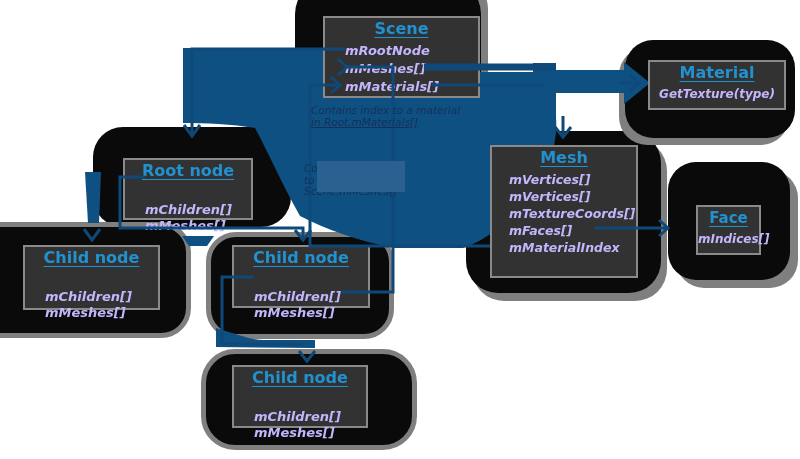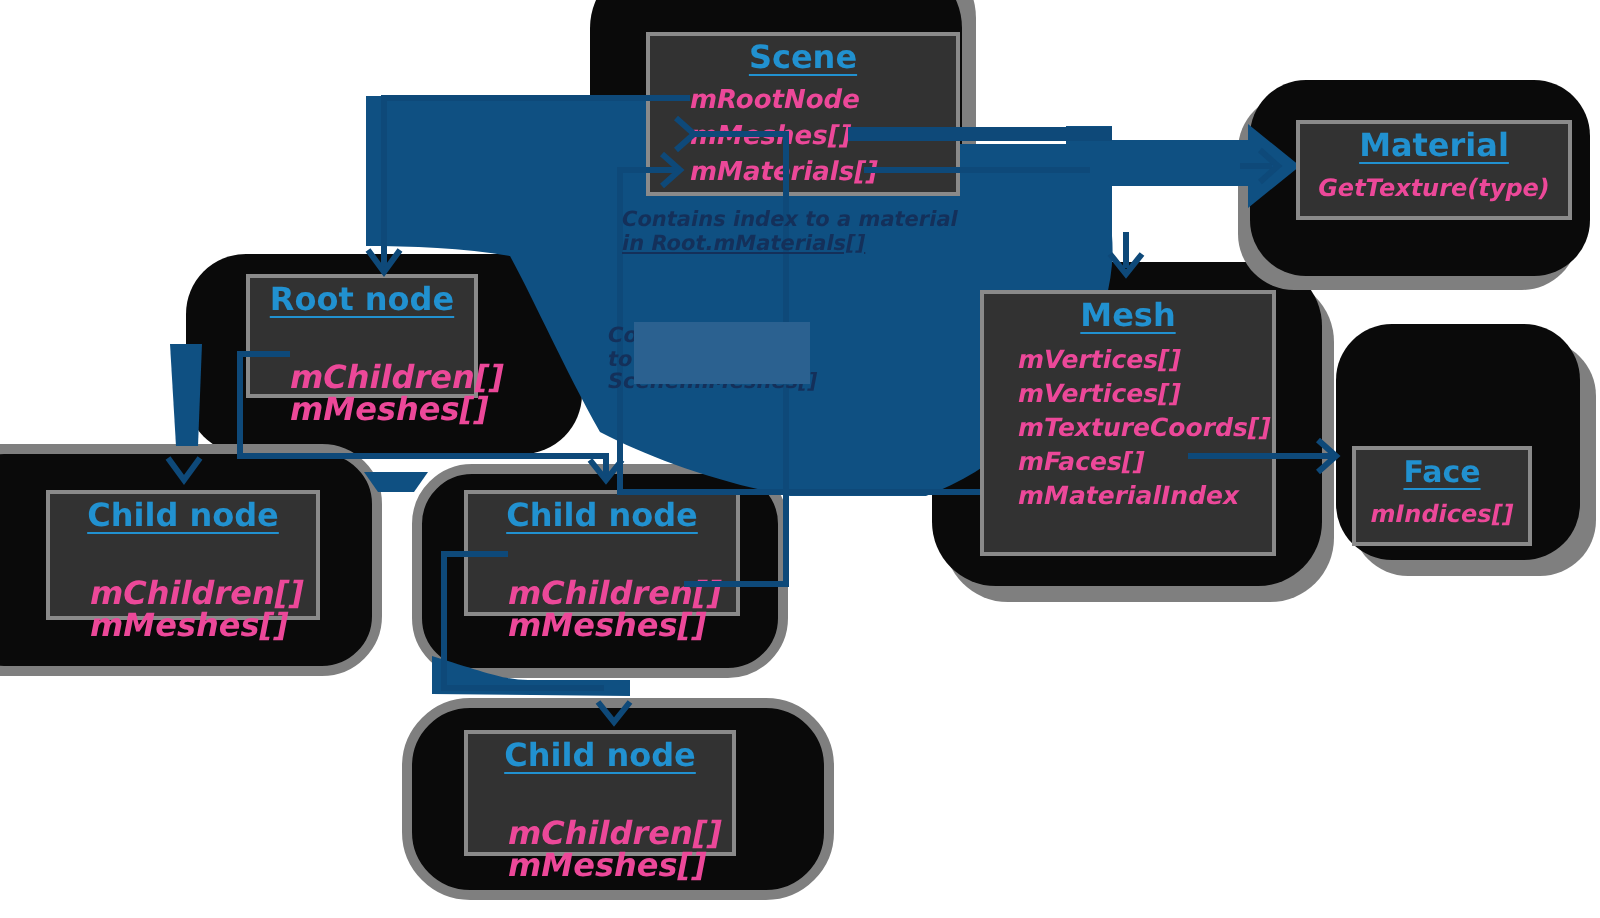--- a/index.html
+++ b/index.html
@@ -5,31 +5,31 @@
   html,body{margin:0;padding:0;background:#fff;}
   .stage{position:relative;width:800px;height:459px;overflow:hidden;background:#ffffff;
          font-family:"DejaVu Sans", sans-serif;}
   .blob{position:absolute;background:#0a0a0a;border-radius:32px;box-sizing:border-box;z-index:1;}
   .blob.bordered{border:5px solid #7f7f7f;}
   svg.layer{position:absolute;left:0;top:0;z-index:2;pointer-events:none;}
   svg.layer.lines{z-index:4;}
   .box{position:absolute;background:#323232;border:2px solid #8a8a8a;box-sizing:border-box;z-index:3;}
   .box-title{color:#2191d0;font-weight:bold;text-align:center;line-height:22px;
              text-decoration:underline;text-underline-offset:3px;}
-  .members{color:#ec4899;font-weight:bold;font-style:italic;margin-top:2px;}
+  .members{color:#c4b5fd;font-weight:bold;font-style:italic;margin-top:2px;}
   .members .member{white-space:nowrap;}
   .pad-left .member{padding-left:20px;text-align:left;}
   .mesh-pad .member{padding-left:17px;text-align:left;}
   .centered .member{text-align:center;}
   .t18{font-size:16px;} .t16{font-size:16px;} .t15{font-size:15px;}
   .m13{font-size:13px;line-height:18px;}
   .m125{font-size:12.5px;line-height:17px;}
-  .m125n{font-size:16px;line-height:15.5px;margin-top:20px;}
+  .m125n{font-size:13px;line-height:15.5px;margin-top:20px;}
   .m12{font-size:12px;line-height:16px;}
-  .note{position:absolute;z-index:5;color:#14305a;font-weight:bold;font-style:italic;
+  .note{position:absolute;z-index:5;color:#14305a;font-weight:normal;font-style:italic;
         font-size:10.5px;line-height:11.5px;white-space:nowrap;}
   .note .ul{text-decoration:underline;}
   .highlight{position:absolute;z-index:6;background:#2b6190;}
 </style>
 </head>
 <body>
 
 <div class="stage">
 
   <div class="blob" style="left:295px;top:-20px;width:186px;height:147px;border-radius:34px;box-shadow:7px -5px 0 #7f7f7f;"></div>
@@ -52,21 +52,21 @@
 
   <div class="box" style="left:323px;top:16px;width:157px;height:82px;">
     <div class="box-title t18">Scene</div>
     <div class="members m13 pad-left">
       <div class="member">mRootNode</div>
       <div class="member">mMeshes[]</div>
       <div class="member">mMaterials[]</div>
     </div>
   </div>
 
-  <div class="box" style="left:123px;top:137px;width:116px;height:62px;">
+  <div class="box" style="left:123px;top:158px;width:130px;height:62px;">
     <div class="box-title t18">Root node</div>
     <div class="members m125n pad-left">
       <div class="member">mChildren[]</div>
       <div class="member">mMeshes[]</div>
     </div>
   </div>
 
   <div class="box" style="left:23px;top:245px;width:137px;height:65px;">
     <div class="box-title t18">Child node</div>
     <div class="members m125n pad-left">
@@ -95,21 +95,21 @@
     <div class="box-title t18">Mesh</div>
     <div class="members m125 mesh-pad">
       <div class="member">mVertices[]</div>
       <div class="member">mVertices[]</div>
       <div class="member">mTextureCoords[]</div>
       <div class="member">mFaces[]</div>
       <div class="member">mMaterialIndex</div>
     </div>
   </div>
 
-  <div class="box" style="left:676px;top:205px;width:90px;height:50px;margin-top:18px;">
+  <div class="box" style="left:696px;top:205px;width:65px;height:50px;">
     <div class="box-title t15">Face</div>
     <div class="members m12 centered">
       <div class="member">mIndices[]</div>
     </div>
   </div>
 
   <div class="box" style="left:648px;top:60px;width:138px;height:50px;">
     <div class="box-title t16">Material</div>
     <div class="members m12 centered">
       <div class="member">GetTexture(type)</div>

